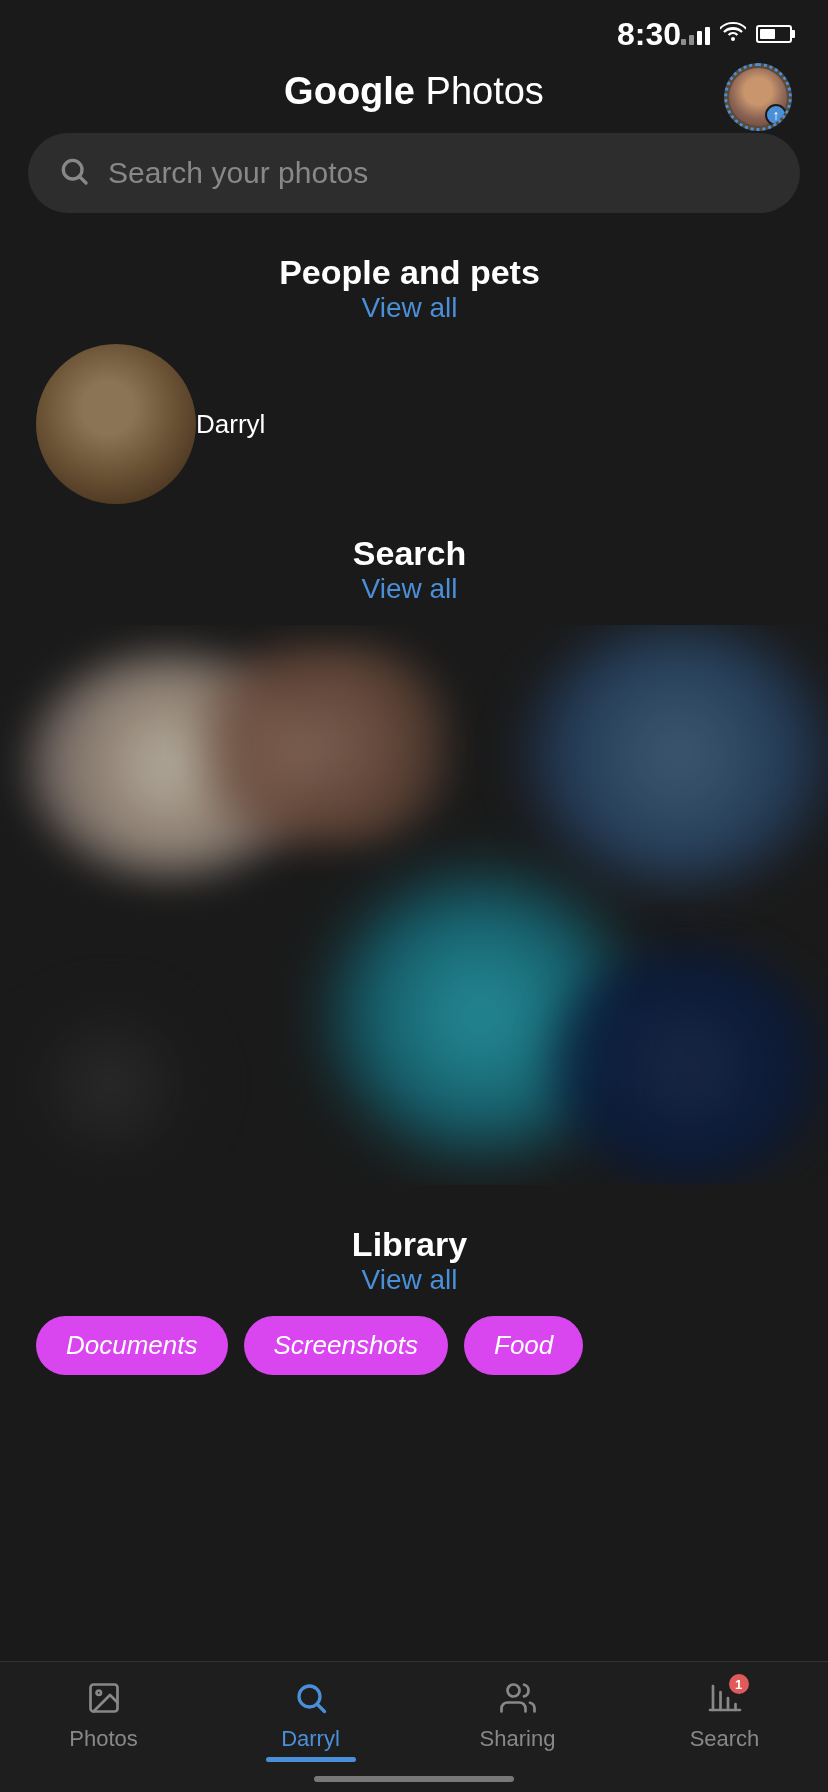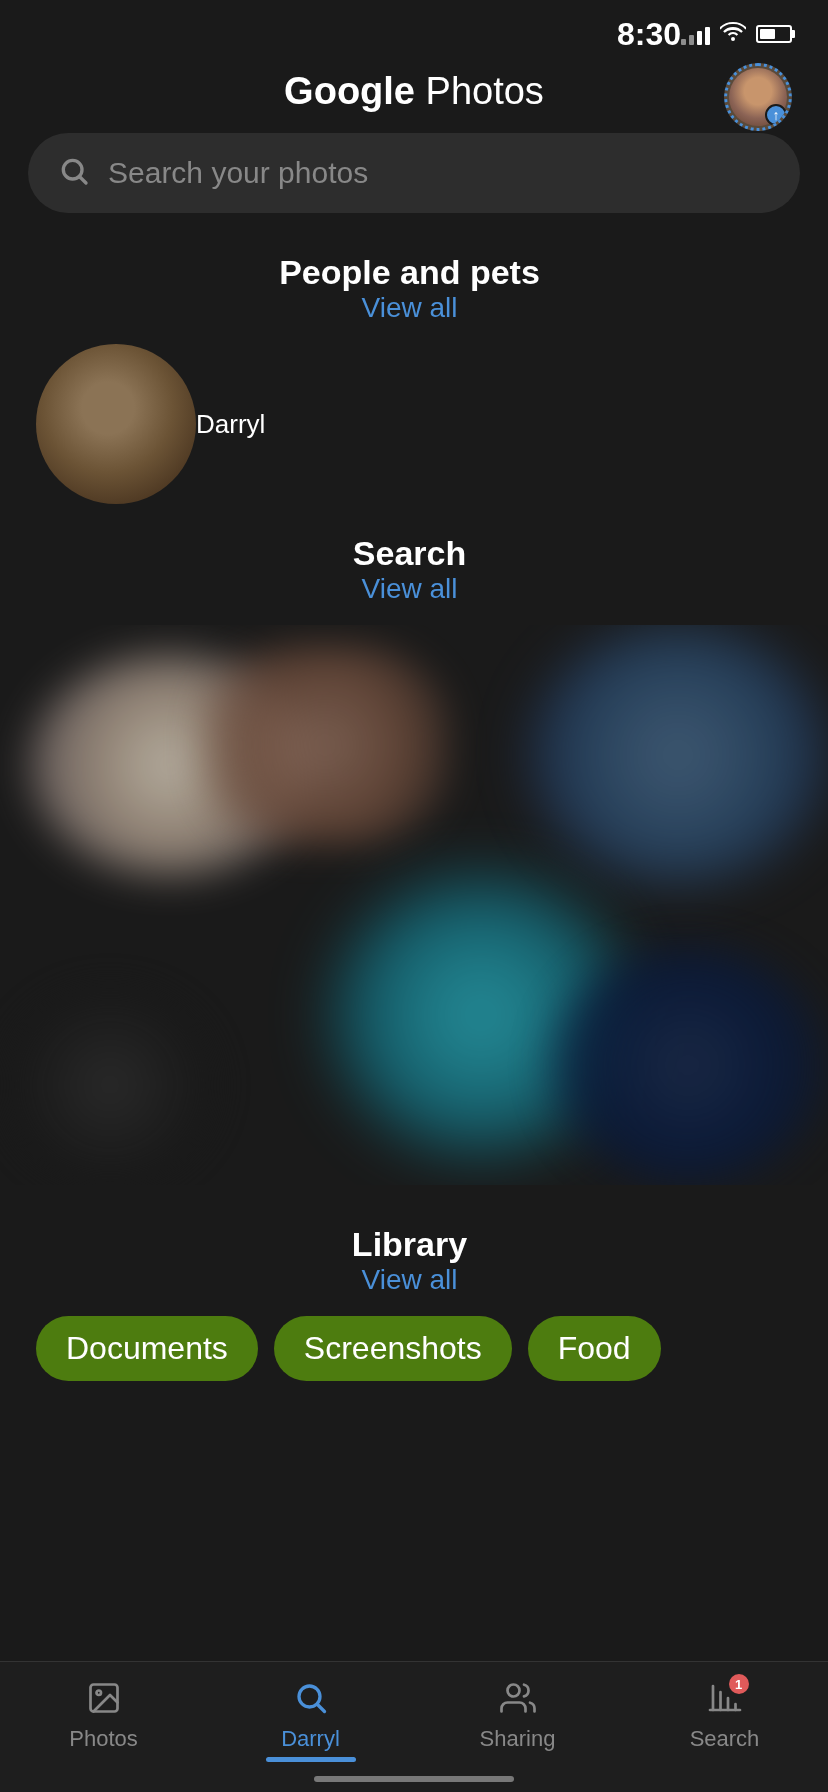--- a/index.html
+++ b/index.html
@@ -311,27 +311,28 @@
     }
 
     .things-chips {
       padding: 0 36px;
       display: flex;
       gap: 16px;
       overflow-x: auto;
     }
 
     .things-chip {
-      background: #4d7c0f;
+      background: #d946ef;
       border-radius: 50px;
       padding: 14px 30px;
-      font-size: 32px;
+      font-size: 26px;
       color: #ffffff;
       white-space: nowrap;
       flex-shrink: 0;
+      font-style: italic;
     }
 
     
     .bottom-nav {
       position: fixed;
       bottom: 0;
       left: 0;
       width: 828px;
       background: #1e1e1e;
       border-top: 1px solid #333;

